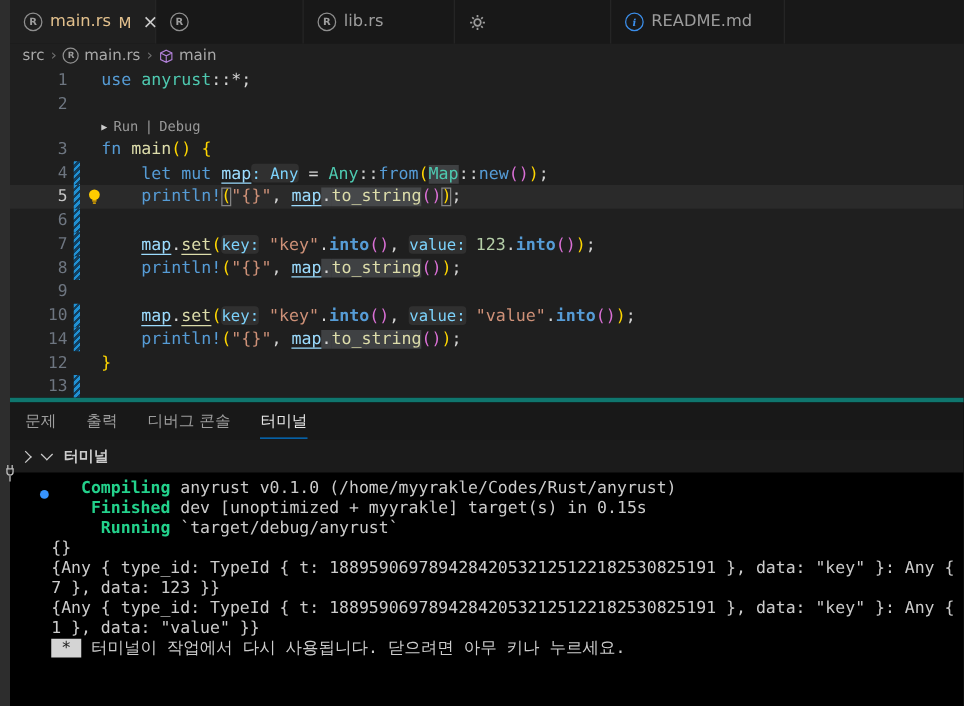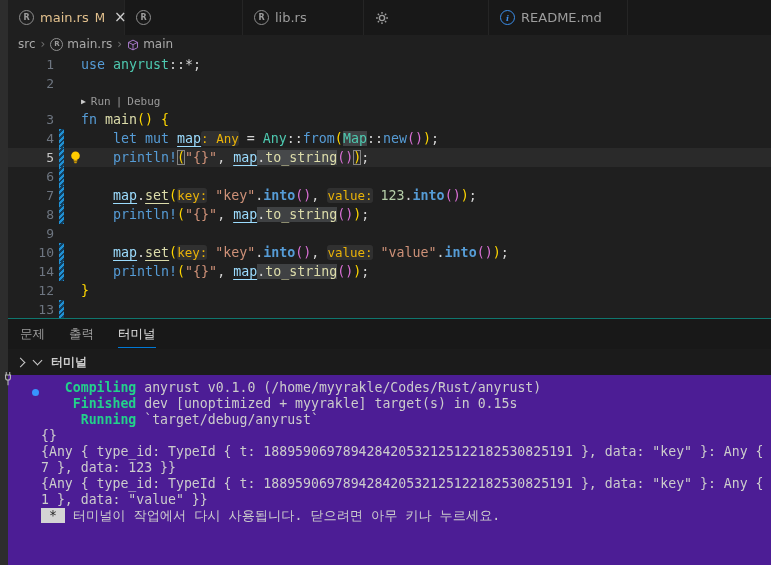--- a/index.html
+++ b/index.html
@@ -49,27 +49,27 @@
   .tk.kwb{color:#569cd6;font-weight:bold}
   .tk.type{color:#4ec9b0}
   .tk.fn{color:#dcdcaa}
   .tk.varu{color:#9cdcfe;text-decoration:underline;text-underline-offset:3px;}
   .tk.fnu{color:#dcdcaa;text-decoration:underline;text-underline-offset:3px;}
   .tk.str{color:#ce9178}
   .tk.num{color:#b5cea8}
   .tk.def{color:#d4d4d4}
   .tk.b1{color:#ffd700}
   .tk.b2{color:#da70d6}
-  .tk.hint{color:#eab308;background:rgba(255,255,255,0.08);border-radius:3px;font-size:12.5px;}
+  .tk.hint{color:#7dd3fc;background:rgba(255,255,255,0.08);border-radius:3px;font-size:12.5px;}
   .tk.hl{background:rgba(115,120,125,0.38);}
   .tk.box{outline:1px solid #838383;outline-offset:-1px;}
   .bulb{position:absolute;left:60px;top:2px;width:15px;height:15px;cursor:pointer;}
 
   
-  .panel{flex:1;min-height:0;display:flex;flex-direction:column;background:#4c1d95;border-top:1px solid #0f766e;}
+  .panel{flex:1;min-height:0;display:flex;flex-direction:column;background:#000000;border-top:4px solid #0f766e;}
   .panel-tabs{height:30px;flex:none;background:#181818;display:flex;align-items:stretch;padding-left:0;}
   .ptab{padding:0 12px;font-size:12.5px;color:#9d9d9d;display:flex;align-items:center;cursor:pointer;}
   .ptab.active{color:#e7e7e7;}
   .ptab.active .pl{border-bottom:1px solid #0078d4;padding-bottom:4px;margin-bottom:-5px;}
   .term-header{height:26px;flex:none;display:flex;align-items:center;gap:10px;padding-left:7px;background:#1b1b1b;}
   .chev{width:6px;height:6px;border-right:1.4px solid #cccccc;border-bottom:1.4px solid #cccccc;display:inline-block;}
   .chev.right{transform:rotate(-45deg);margin-left:2px;}
   .chev.down{transform:rotate(45deg);margin-top:-3px;}
   .term-title{font-size:12px;color:#cccccc;font-weight:bold;}
   .terminal{flex:1;position:relative;padding:5px 0 0 33px;overflow:hidden;
@@ -229,20 +229,23 @@
     </div>
 
     <div class="panel">
       <div class="panel-tabs">
         <div class="ptab">
             <span class="pl">문제</span>
           </div>
         <div class="ptab">
             <span class="pl">출력</span>
           </div>
+        <div class="ptab">
+            <span class="pl">디버그 콘솔</span>
+          </div>
         <div class="ptab active">
             <span class="pl">터미널</span>
           </div>
       </div>
       <div class="term-header">
         <span class="chev right"></span>
         <span class="chev down"></span>
         <span class="term-title">터미널</span>
       </div>
       <div class="terminal">

